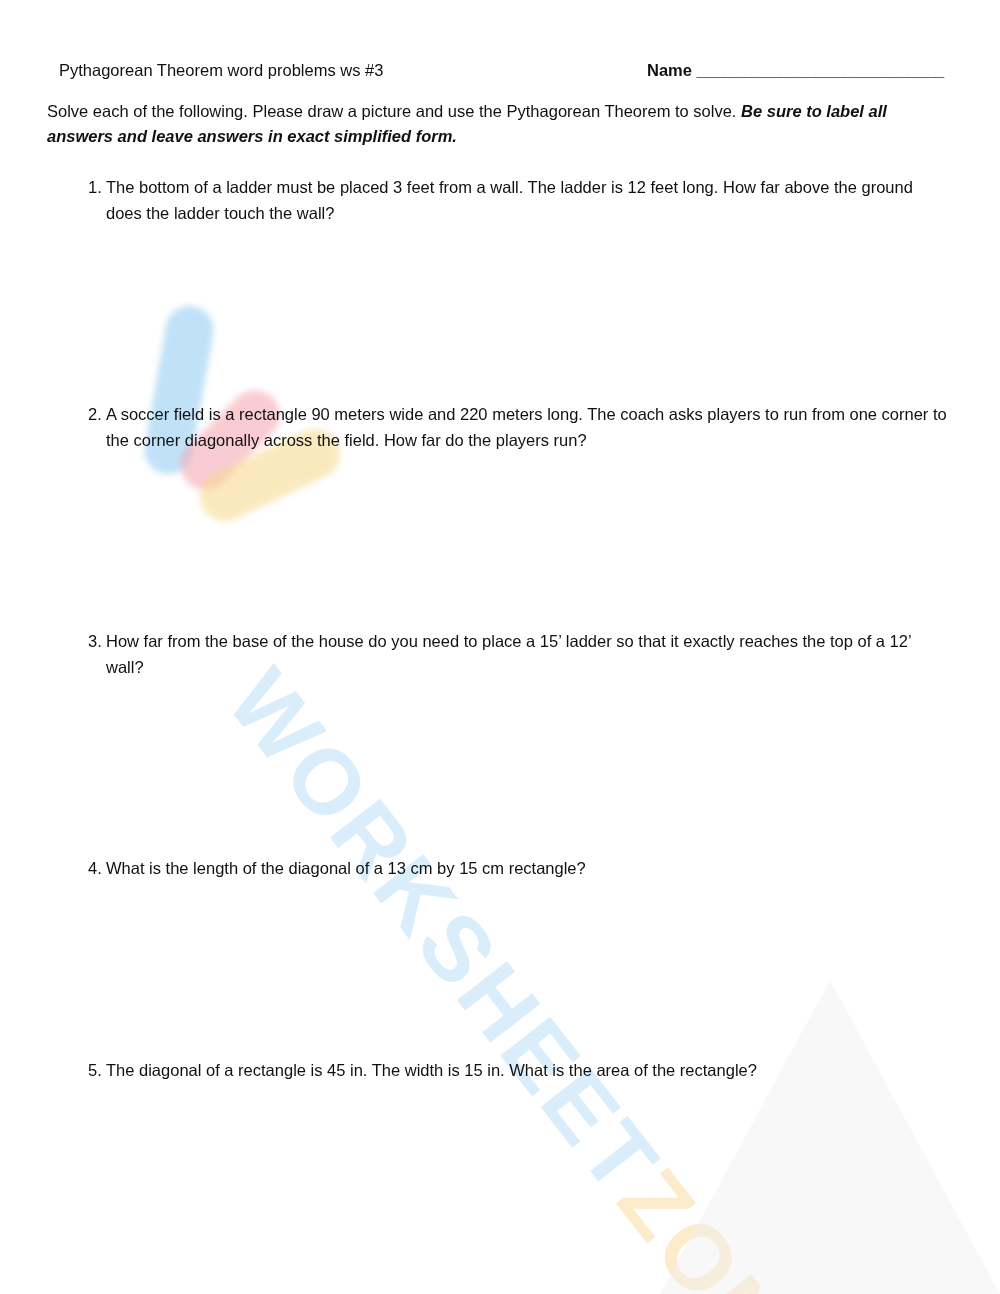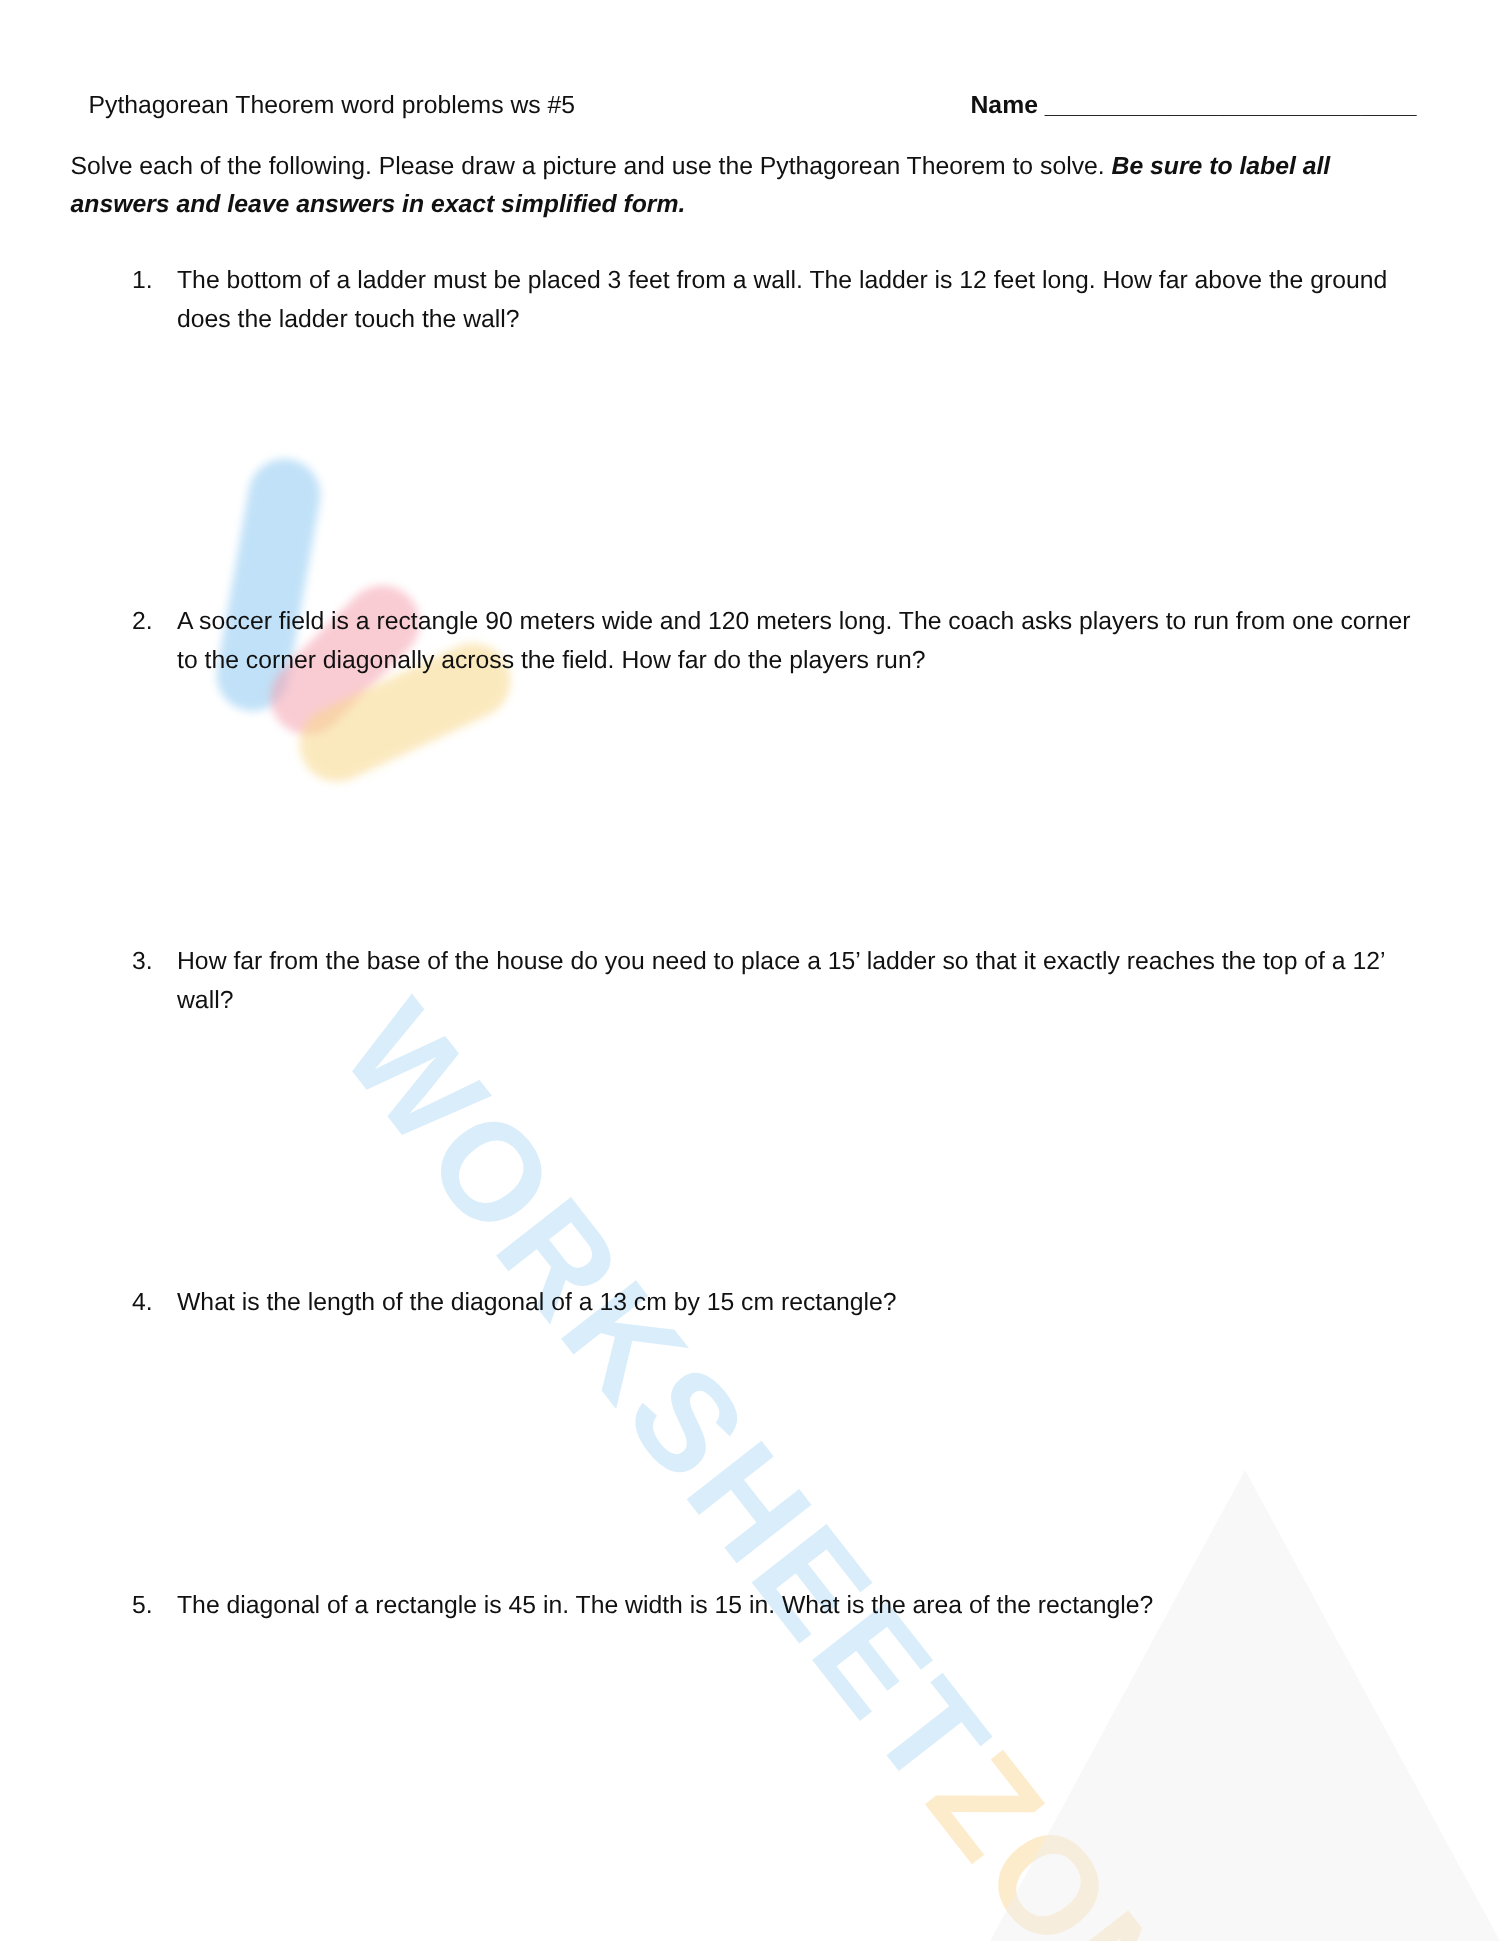--- a/index.html
+++ b/index.html
@@ -26,45 +26,45 @@
     border-left: 170px solid transparent; border-right: 170px solid transparent;
     border-bottom: 314px solid rgba(240, 240, 240, 0.45);
   }
   .text { position: absolute; font-size: 16.5px; line-height: 25px; }
   .header-title { left: 59px; top: 58px; }
   .name-label { left: 647px; top: 58px; font-weight: bold; }
   .instructions { left: 47px; top: 99px; width: 890px; }
   .instructions b { font-style: italic; }
   .q { position: absolute; left: 88px; width: 860px; font-size: 16.5px; line-height: 25.5px; }
   .q .num { position: absolute; left: 0; top: 0; }
-  .q .body { margin-left: 30px; display: block; }
+  .q .body { margin-left: 18px; display: block; }
 </style>
 </head>
 <body>
 
 <div class="watermark" style="left:0;top:0;width:1000px;height:1294px;">
   <div class="wm-stick wm-blue"></div>
   <div class="wm-stick wm-red"></div>
   <div class="wm-stick wm-yellow"></div>
   <div class="wm-text"><span>WORKSHEET</span><span class="zone">ZONE</span></div>
   <div class="wm-shade"></div>
 </div>
 
-<div class="text header-title">Pythagorean Theorem word problems ws #5</div>
+<div class="text header-title">Pythagorean Theorem word problems ws #3</div>
 <div class="text name-label">Name ___________________________</div>
 
 <div class="text instructions"><span>Solve each of the following.  Please draw a picture and use the Pythagorean Theorem to solve.  </span><b>Be sure to label all answers and leave answers in exact simplified form.</b></div>
 
 <div class="q" style="top:175px;">
   <span class="num">1.</span>
   <span class="body"> The bottom of a ladder must be placed 3 feet from a wall.  The ladder is 12 feet long.  How far above the ground does the ladder touch the wall?</span>
 </div>
 <div class="q" style="top:402px;">
   <span class="num">2.</span>
-  <span class="body">A soccer field is a rectangle 90 meters wide and 120 meters long.  The coach asks players to run from one corner to the corner diagonally across the field.   How far do the players run?</span>
+  <span class="body">A soccer field is a rectangle 90 meters wide and 220 meters long.  The coach asks players to run from one corner to the corner diagonally across the field.   How far do the players run?</span>
 </div>
 <div class="q" style="top:629px;">
   <span class="num">3.</span>
   <span class="body">How far from the base of the house do you need to place a 15’ ladder so that it exactly reaches the top of a 12’ wall?</span>
 </div>
 <div class="q" style="top:856px;">
   <span class="num">4.</span>
   <span class="body">What is the length of the diagonal of a 13 cm by 15 cm rectangle?</span>
 </div>
 <div class="q" style="top:1058px;">

